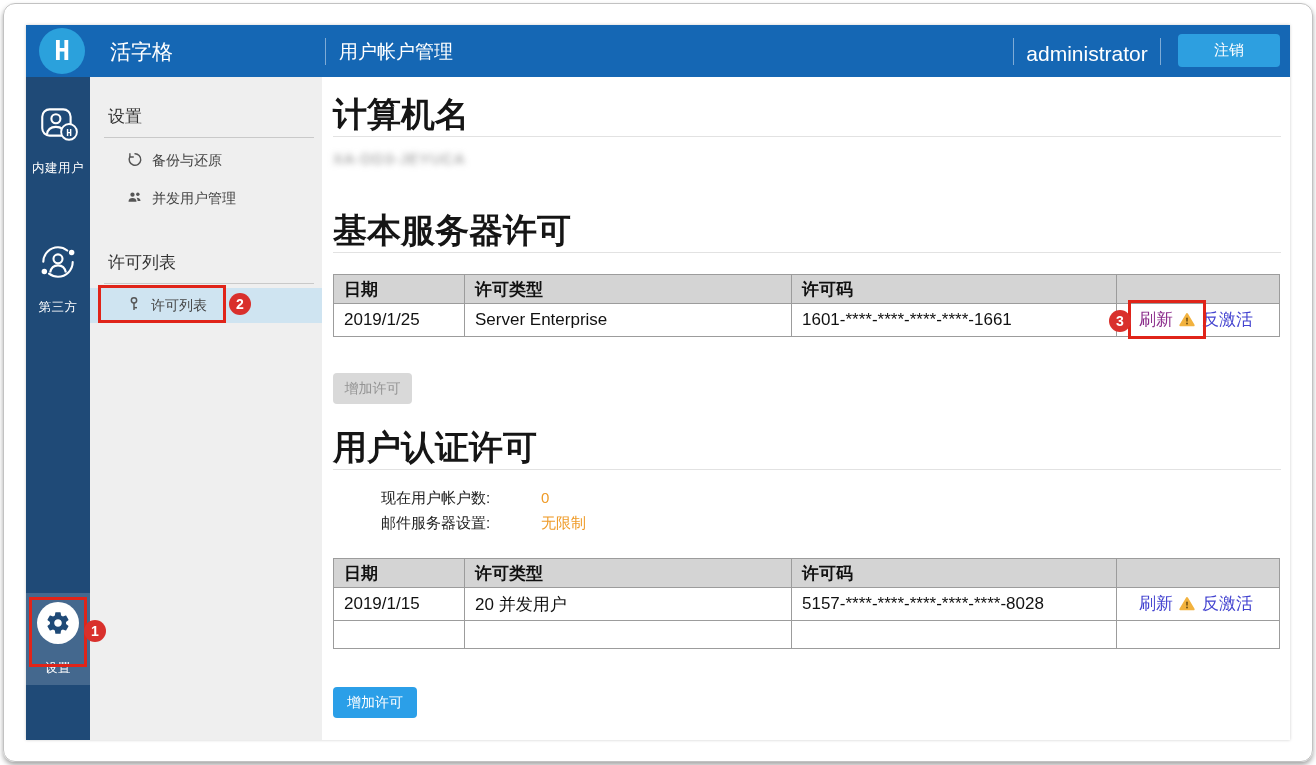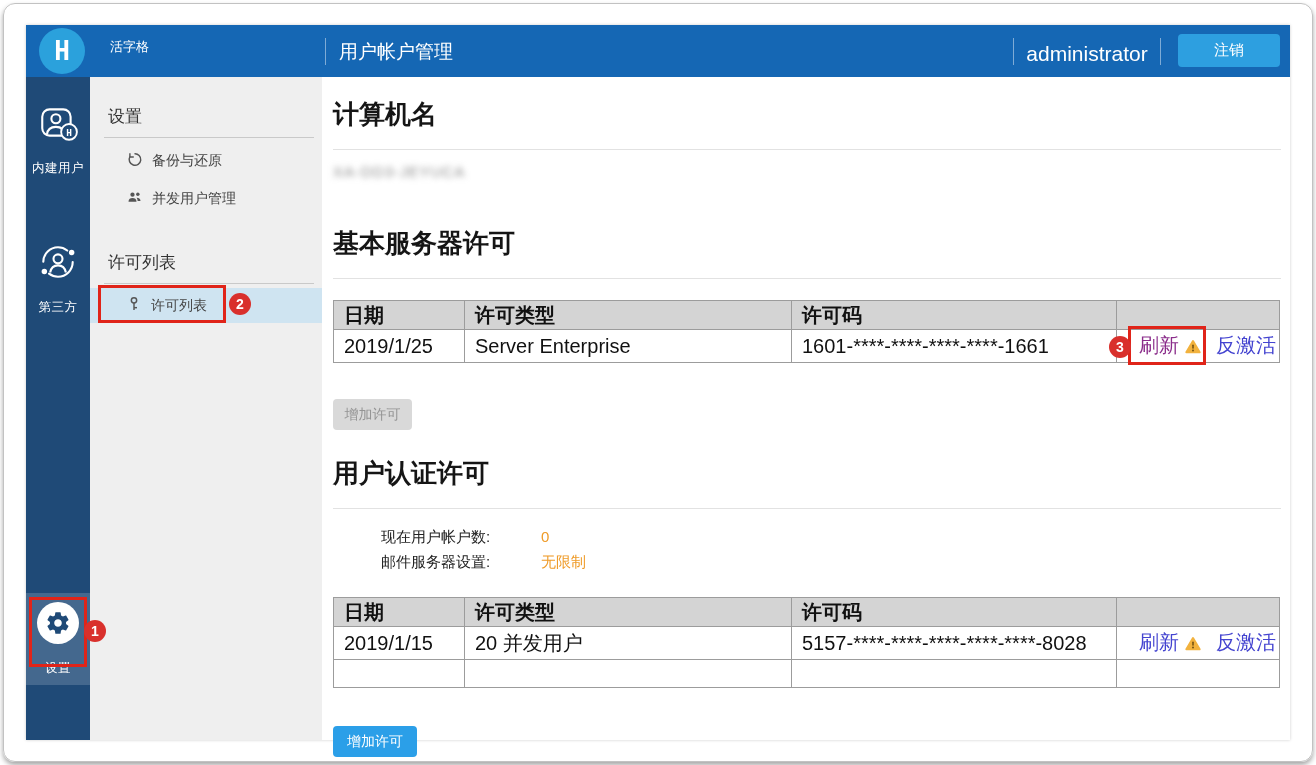--- a/index.html
+++ b/index.html
@@ -11,21 +11,21 @@
   .frame { position:absolute; inset:3px; border:1px solid #c2c2c2; border-radius:12px;
            box-shadow:0 3px 5px rgba(0,0,0,.35); pointer-events:none; }
   .app { position:absolute; left:26px; top:25px; width:1264px; height:715px; background:#fff;
          box-shadow:0 0 3px rgba(0,0,0,.2); }
 
   
   .header { position:absolute; left:0; top:0; right:0; height:52px; background:#1567b4; }
   .logo { position:absolute; left:13px; top:3px; width:46px; height:46px; border-radius:50%;
           background:#2ba1dc; color:#fff; display:flex; align-items:center; justify-content:center;
           font-family:"DejaVu Sans Mono", monospace; font-weight:bold; font-size:26px; }
-  .app-name { position:absolute; left:84px; top:13px; color:#fff; font-size:13px; }
+  .app-name { position:absolute; left:84px; top:13px; color:#fff; font-size:21px; }
   .hdiv { position:absolute; top:13px; height:27px; width:1px; background:rgba(255,255,255,.45); }
   .hdiv.d1 { left:299px; } .hdiv.d2 { left:987px; } .hdiv.d3 { left:1134px; }
   .page-title { position:absolute; left:313px; top:14px; color:#fff; font-size:19px; }
   .username { position:absolute; left:995px; width:132px; top:17px; text-align:center; color:#fff; font-size:21px; }
   .logout-btn { position:absolute; left:1152px; top:9px; width:102px; height:33px; border:none;
                 border-radius:4px; background:#2d9fe0; color:#fff; font-size:15px; cursor:pointer;
                 font-family:inherit; }
 
   
   .rail { position:absolute; left:0; top:52px; bottom:0; width:64px; background:#1f4a77; }
@@ -50,39 +50,39 @@
                    border-bottom:1px solid #c9c9c9; font-weight:normal; }
   .sec1 { margin-top:28px; } .sec2 { margin-top:34px; }
   .side-item { display:flex; align-items:center; gap:9px; padding:9px 4px 9px 36px;
                font-size:14px; color:#444; cursor:pointer; }
   .side-item svg { flex:0 0 auto; }
   .side-item.selected { background:#cfe4f1; position:relative; padding-top:7px; padding-bottom:7px; }
 
   
   .main { position:absolute; left:296px; top:52px; right:0; bottom:0; background:#fff;
           padding:0 9px 0 11px; }
-  h1 { font-size:26px; font-weight:bold; color:#151515; margin:0; line-height:30px;
-       padding-bottom:20px; border-bottom:1px solid #e2e2e2; }
+  h1 { font-size:34px; font-weight:bold; color:#151515; margin:0; line-height:30px;
+       padding-bottom:7px; border-bottom:1px solid #e2e2e2; }
   .h-computer { margin-top:22px; }
   .h-server   { margin-top:48px; }
   .h-user     { margin-top:28px; }
   .computer-name { margin-top:13px; font-size:15px; color:#8a8a8a; filter:blur(3px); letter-spacing:1px; }
 
-  table { border-collapse:collapse; table-layout:fixed; width:833px; font-size:20px; color:#111; }
+  table { border-collapse:collapse; table-layout:fixed; width:833px; font-size:17px; color:#111; }
   .t1wrap { position:relative; margin-top:21px; }
   .t2wrap { position:relative; margin-top:23px; }
   th, td { border:1px solid #9c9c9c; padding:0 10px; overflow:hidden; white-space:nowrap; }
   th { background:#d4d4d4; text-align:left; font-weight:bold; height:29px; }
   td { height:33px; }
   tr.empty td { height:28px; }
   .action-cell { padding-left:22px; }
   .lnk { cursor:pointer; text-decoration:none; }
   .lnk.visited { color:#8b2d8b; }
   .lnk.fresh   { color:#4444d0; }
-  .deact { margin-left:14px; color:#4444d0; }
+  .deact { margin-left:6px; color:#4444d0; }
   .warn { display:inline-block; vertical-align:-3px; margin-left:5px; }
 
   .btn-add-disabled { margin-top:36px; width:79px; height:31px; border:none; border-radius:4px;
                       background:#d9d9d9; color:#949494; font-size:14px; font-family:inherit; }
   .btn-add-primary  { margin-top:38px; width:84px; height:31px; border:none; border-radius:4px;
                       background:#2b9fe8; color:#fff; font-size:14px; cursor:pointer; font-family:inherit; }
 
   .stats { margin-top:15px; font-size:15px; color:#222;margin-left:48px; }
   .stat-row { display:flex; line-height:25px; }
   .stat-label { width:160px; }

